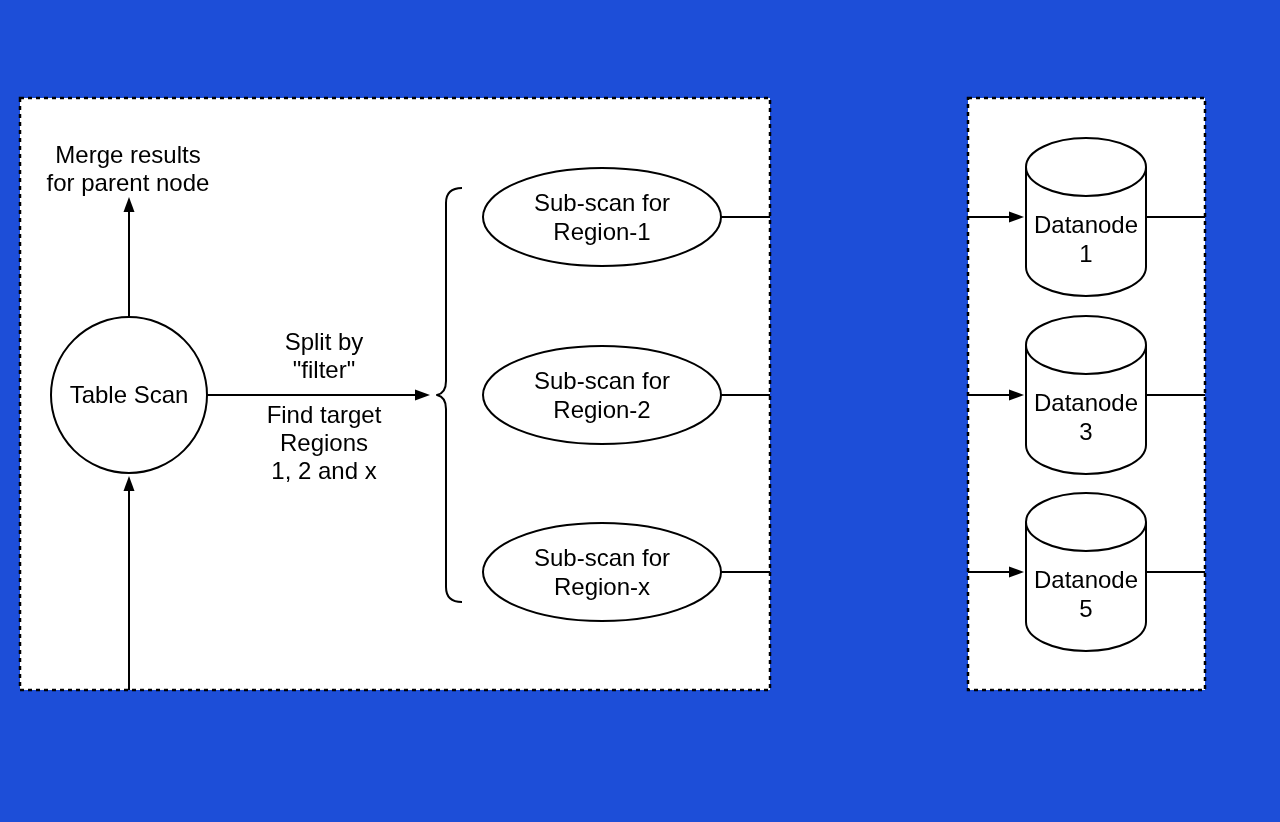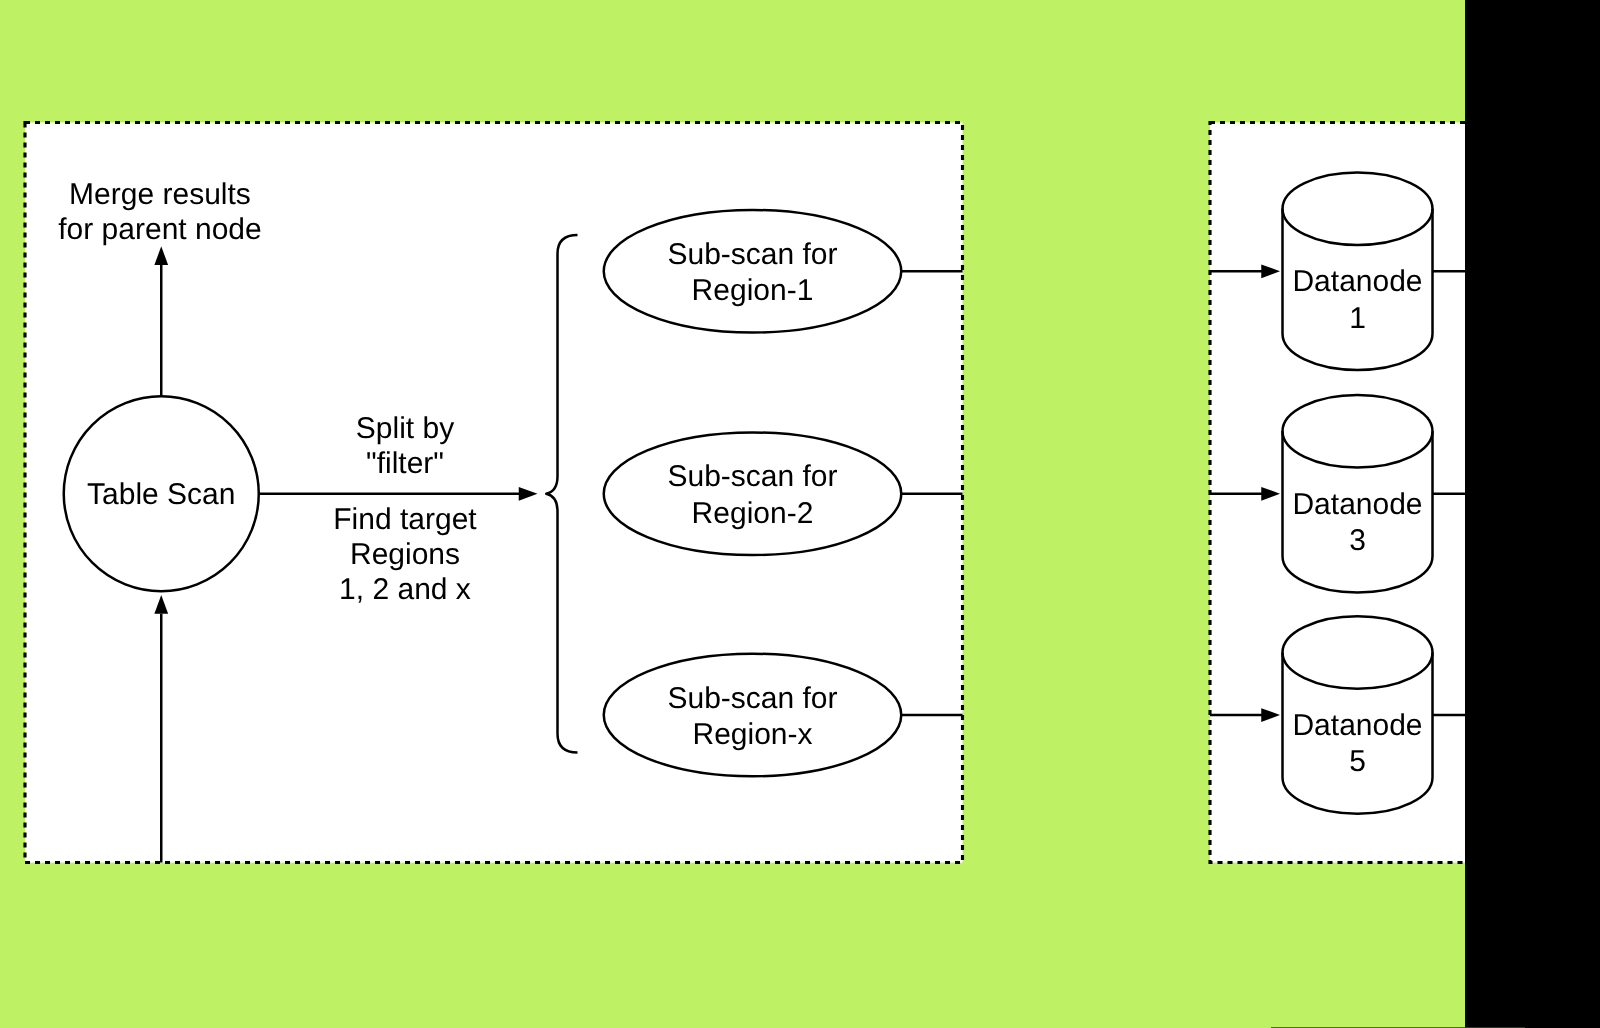--- a/index.html
+++ b/index.html
@@ -1,20 +1,20 @@
 <!DOCTYPE html>
 <html><head>
 <meta charset="utf-8">
 <style>
   html, body { margin: 0; padding: 0; background: #000000; }
   .stage {
     position: relative;
-    width: 1172px;
+    width: 1280px;
     height: 822px;
-    background: #bef264;
+    background: #1d4ed8;
     overflow: hidden;
   }
   svg { display: block; }
   .shape  { fill: #ffffff; stroke: #000000; stroke-width: 2; }
   .frame  { fill: #ffffff; stroke: #000000; stroke-width: 2.5; stroke-dasharray: 4 4; }
   .line   { stroke: #000000; stroke-width: 2; fill: none; }
   .head   { fill: #000000; stroke: none; }
   .brace  { fill: none; stroke: #000000; stroke-width: 2; stroke-linejoin: round; }
   text {
     font-family: "Liberation Sans", sans-serif;

